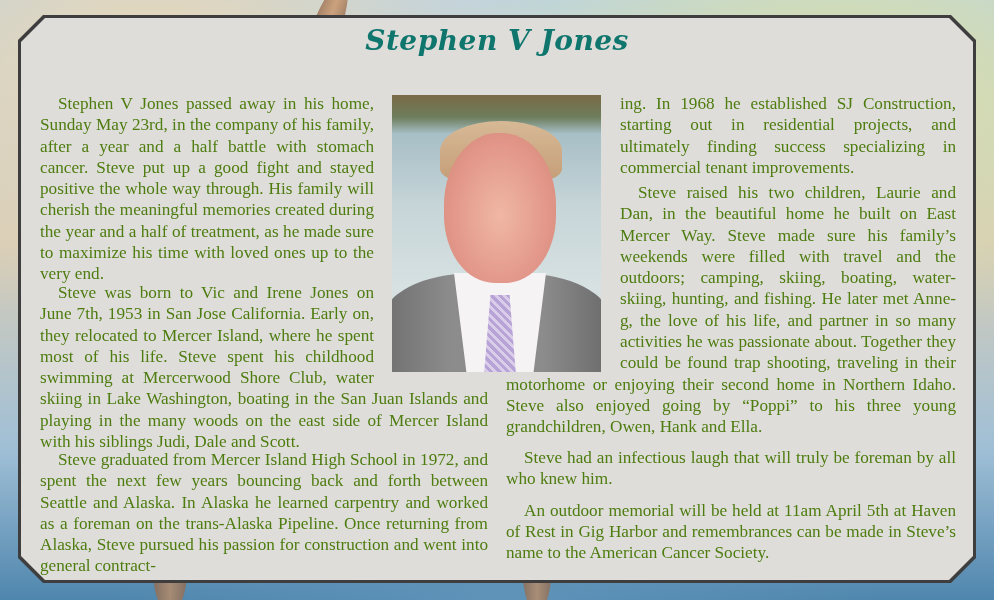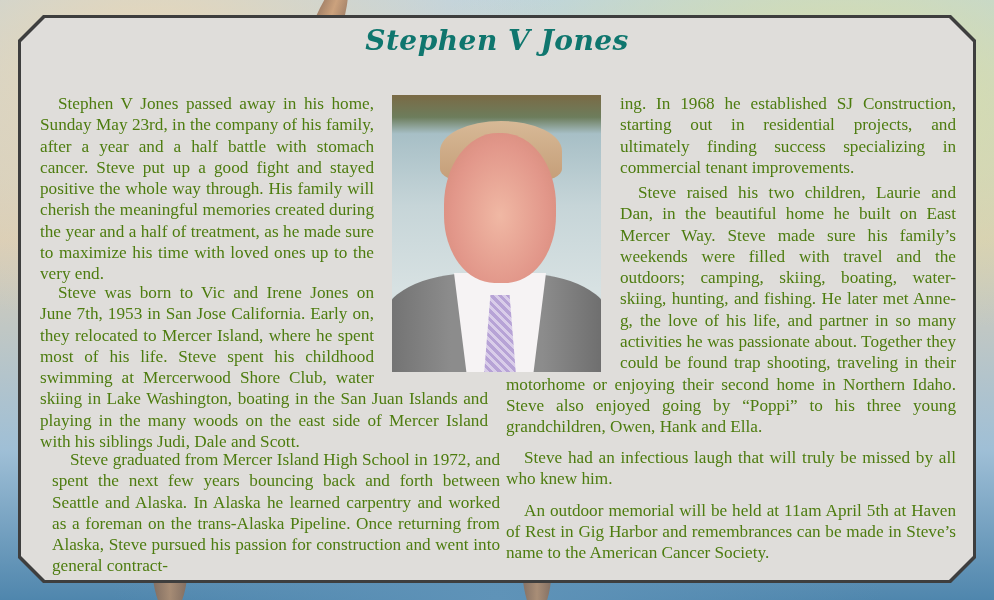--- a/index.html
+++ b/index.html
@@ -93,35 +93,35 @@
   <p data-name="paragraph-passing">Stephen V Jones passed away in his home, Sunday May 23rd, in the company of his family, after a year and a half battle with stomach cancer. Steve put up a good fight and stayed positive the whole way through. His family will cherish the meaningful memories created during the year and a half of treatment, as he made sure to maximize his time with loved ones up to the very end.</p>
   <p data-name="paragraph-birth" style="height:0;overflow:hidden;margin:0;">Steve was born to Vic and Irene Jones on June 7th, 1953 in San Jose California. Early on, they relocated to Mercer Island, where he spent most of his life.  Steve spent his childhood swimming at Mercerwood Shore Club, water skiing in Lake Washington, boating in the San Juan Islands and playing in the many woods on the east side of Mercer Island with his siblings Judi, Dale and Scott.</p>
 </div>
 
 <div class="col" data-name="left-column-birth" style="left:40px;top:282px;width:334px;">
   <p data-name="paragraph-birth-text" style="margin:0;">
     <span>Steve was born to Vic and Irene Jones on June 7th, 1953 in San Jose California. Early on, they relocated to Mercer Island, where he spent most of his life.  Steve spent his childhood swimming at Mercerwood Shore Club, water skiing in Lake Washington, boating in the San Juan Islands and playing in the many woods on the east side of Mercer Island with his siblings Judi, Dale and Scott.</span>
   </p>
 </div>
 
-<div class="col" data-name="left-column-bottom" style="left:52px;top:449px;width:448px;">
+<div class="col" data-name="left-column-bottom" style="left:40px;top:449px;width:448px;">
   <p data-name="paragraph-career">Steve graduated from Mercer Island High School in 1972, and spent the next few years bouncing back and forth between Seattle and Alaska. In Alaska he learned carpentry and worked as a foreman on the trans-Alaska Pipeline.  Once returning from Alaska, Steve pursued his passion for construction and went into general contract-</p>
 </div>
 
 <div class="col" data-name="right-column" style="left:620px;top:93px;width:336px;">
   <p data-name="paragraph-construction" style="text-indent:0;">ing. In 1968 he established SJ Construction, starting out in residential projects, and ultimately finding success specializing in commercial tenant improvements.</p>
 </div>
 <div class="col" data-name="right-column-family" style="left:506px;top:182px;width:450px;">
   <p data-name="paragraph-family" style="margin:0;text-indent:0;">
     <span style="float:left;width:114px;height:190px;" data-name="photo-wrap-spacer"></span>
     <span style="display:inline-block;width:18px;"></span><span>Steve raised his two children, Laurie and Dan, in the beautiful home he built on East Mercer Way.  Steve made sure his family’s weekends were filled with travel and the outdoors; camping, skiing, boating, water-skiing, hunting, and fishing. He later met Anne-g, the love of his life, and partner in so many activities he was passionate about. Together they could be found trap shooting, traveling in their motorhome or enjoying their second home in Northern Idaho.  Steve also enjoyed going by “Poppi” to his three young grandchildren, Owen, Hank and Ella.</span>
   </p>
 </div>
 <div class="col" data-name="right-column-bottom" style="left:506px;top:447px;width:450px;">
-  <p data-name="paragraph-laugh">Steve had an infectious laugh that will truly be missed by all who knew him.</p>
+  <p data-name="paragraph-laugh">Steve had an infectious laugh that will truly be foreman by all who knew him.</p>
   <p data-name="paragraph-memorial">An outdoor memorial will be held at 11am April 5th at Haven of Rest in Gig Harbor and remembrances can be made in Steve’s name to the American Cancer Society.</p>
 </div>
 
 <style>
   
   [data-name="left-column-birth"] { width: 448px !important; }
   [data-name="paragraph-birth-text"]::before {
     content: ""; float: right; width: 114px; height: 106px;
   }
 </style>

